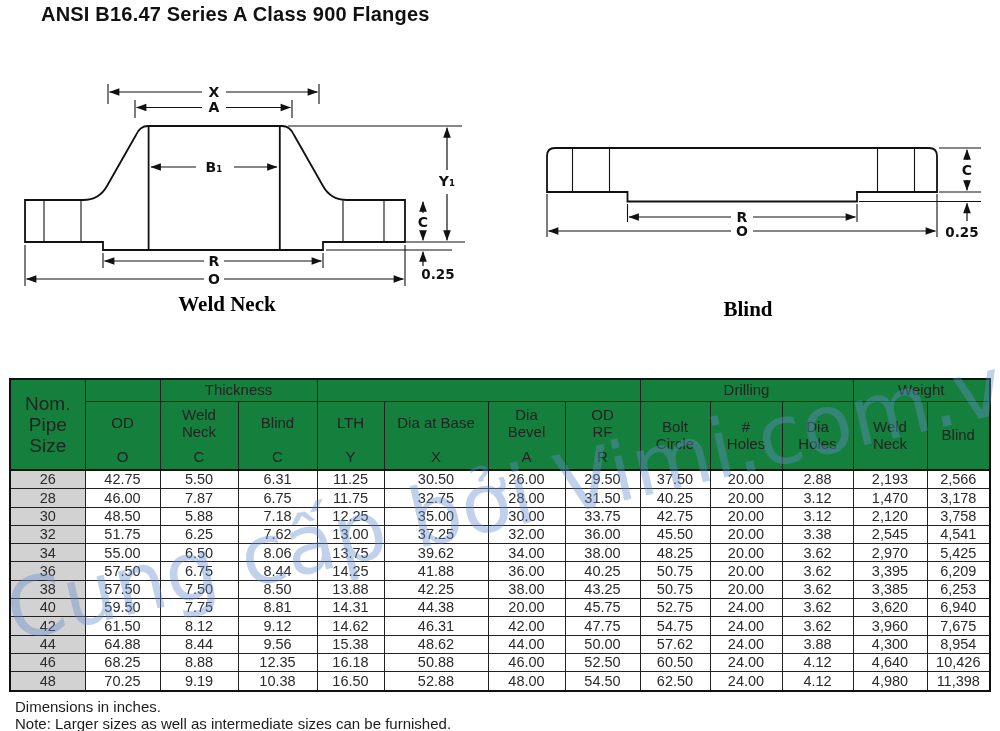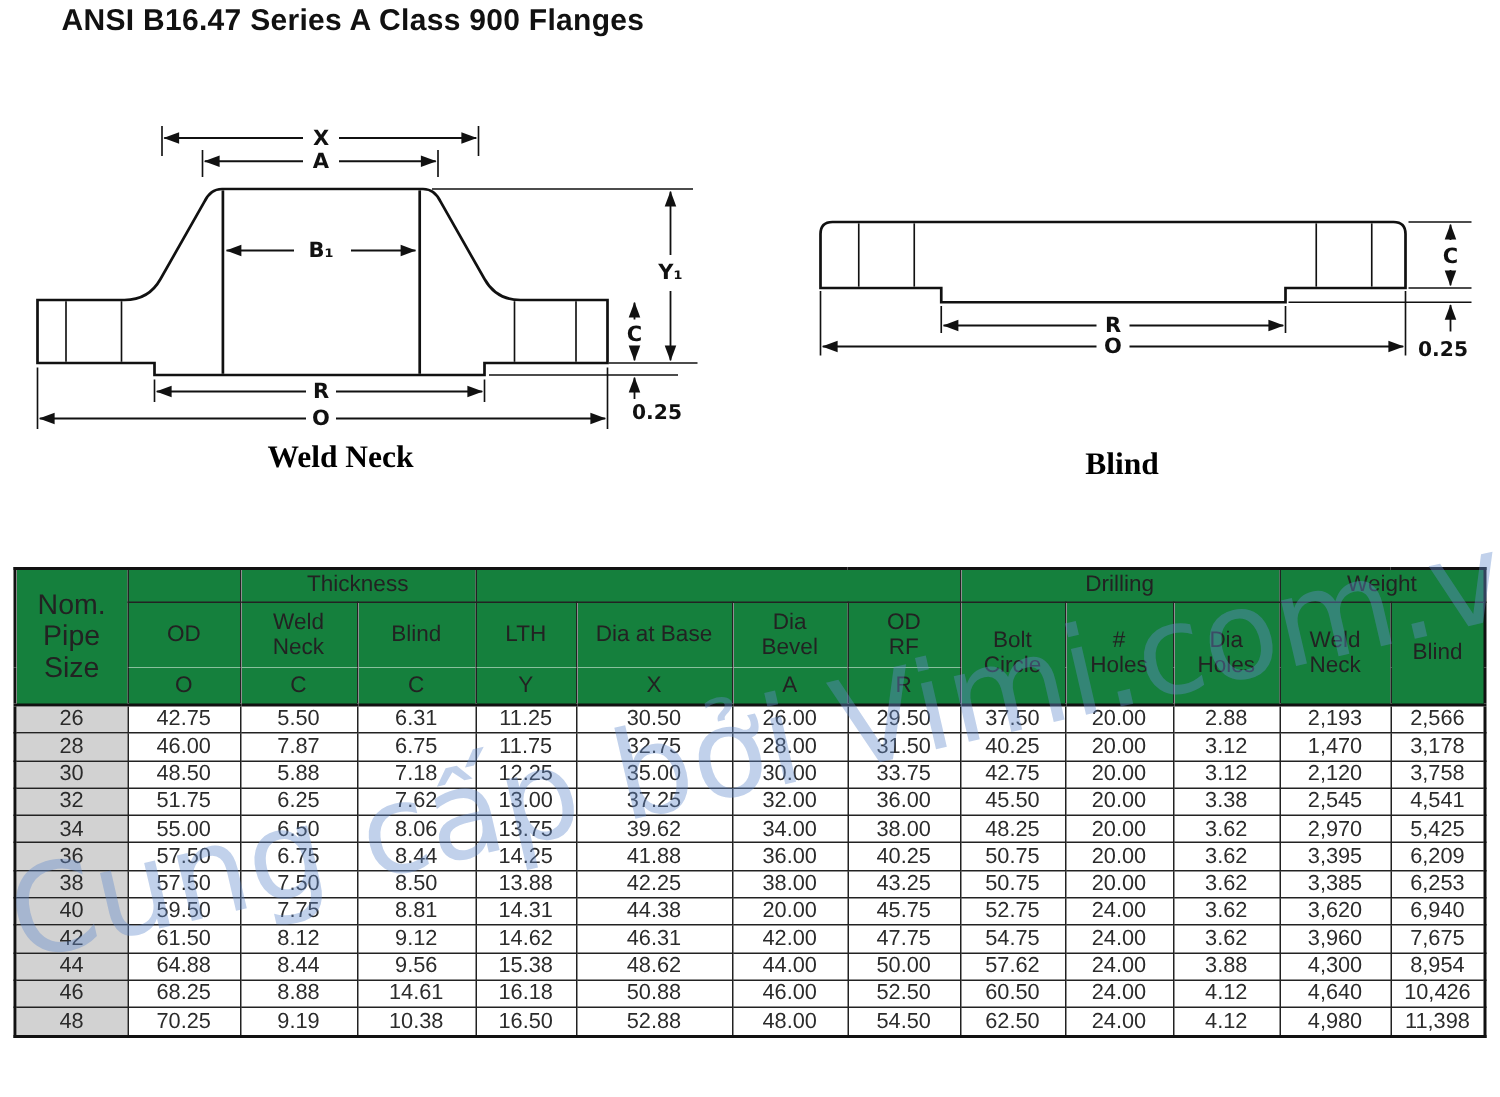--- a/index.html
+++ b/index.html
@@ -380,21 +380,21 @@
           <td>57.62</td>
           <td>24.00</td>
           <td>3.88</td>
           <td>4,300</td>
           <td>8,954</td>
         </tr>
         <tr>
           <td class="size">46</td>
           <td>68.25</td>
           <td>8.88</td>
-          <td>14.61</td>
+          <td>12.35</td>
           <td>16.18</td>
           <td>50.88</td>
           <td>46.00</td>
           <td>52.50</td>
           <td>60.50</td>
           <td>24.00</td>
           <td>4.12</td>
           <td>4,640</td>
           <td>10,426</td>
         </tr>
@@ -409,14 +409,18 @@
           <td>54.50</td>
           <td>62.50</td>
           <td>24.00</td>
           <td>4.12</td>
           <td>4,980</td>
           <td>11,398</td>
         </tr>
       </tbody>
   </table>
 
+  <div class="notes">
+    <div>Dimensions in inches.</div>
+    <div>Note: Larger sizes as well as intermediate sizes can be furnished.</div>
+  </div>
 
 </div>
 
 </body></html>

